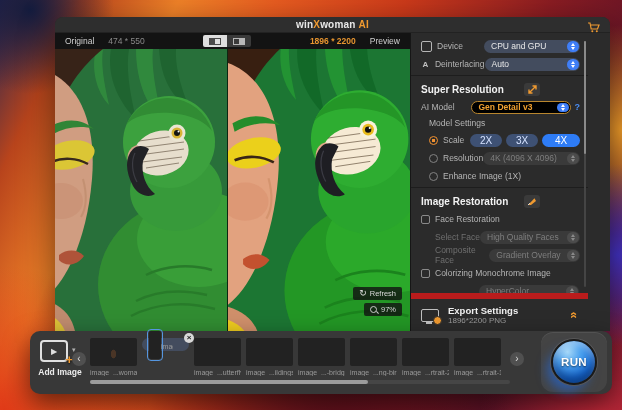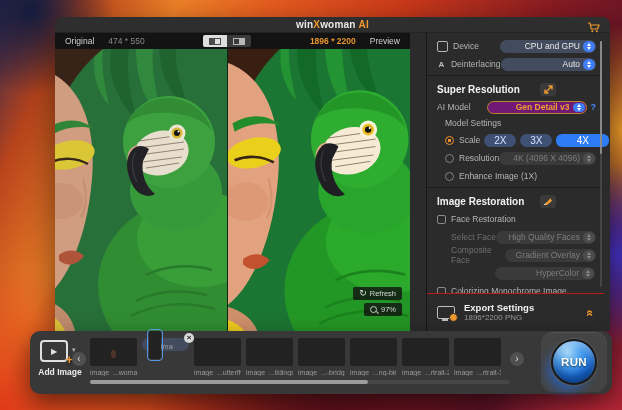--- a/index.html
+++ b/index.html
@@ -54,53 +54,53 @@
     display:flex;align-items:center;padding:0 6px;color:#d8d8d8;font-size:7.5px;}
   .chip.refresh{bottom:31px;}
   .chip.zoomlv{bottom:15px;}
   .chip .rg{font-size:9px;margin-right:3px;color:#e0e0e0;line-height:1;}
   .mag{width:5px;height:5px;border:1px solid #ccc;border-radius:50%;position:relative;margin-right:4px;}
   .mag::after{content:"";position:absolute;width:3px;height:1px;background:#ccc;
     transform:rotate(45deg);right:-3px;bottom:-1px;}
 
   
   .panel{position:relative;width:178px;background:#2b2b2b;border-left:1px solid #161616;
-    box-sizing:border-box;padding:6px 8px 0 10px;font-size:8.5px;color:#b5b5b5;margin-left:16px;}
+    box-sizing:border-box;padding:6px 8px 0 10px;font-size:8.5px;color:#b5b5b5;}
   .prow{display:flex;align-items:center;height:14px;margin-bottom:4px;}
   .ic-box{width:9px;height:9px;border:1px solid #b5b5b5;border-radius:2px;margin-right:5px;flex:none;}
   .a-ic{font-size:8px;color:#c0c0c0;font-weight:bold;width:9px;margin-right:5px;text-align:center;}
   .sel{height:13px;border-radius:7px;background:#434c5e;display:flex;align-items:center;
-    position:relative;padding:0 16px 0 7px;color:#e8e8e8;margin-left:auto;box-sizing:border-box;justify-content:flex-end;}
+    position:relative;padding:0 16px 0 7px;color:#e8e8e8;margin-left:auto;box-sizing:border-box;}
   .sel-cap{position:absolute;right:1px;top:1px;bottom:1px;width:12px;border-radius:6px;background:#3f7ef7;
     display:flex;flex-direction:column;align-items:center;justify-content:center;gap:1px;}
   .t-up{width:0;height:0;border-left:2.5px solid transparent;border-right:2.5px solid transparent;border-bottom:3px solid #fff;}
   .t-dn{width:0;height:0;border-left:2.5px solid transparent;border-right:2.5px solid transparent;border-top:3px solid #fff;}
   .sel.dis{background:#3a3a3a;color:#7e7e7e;}
   .sel.dis .sel-cap{background:#4c4c4c;}
   .sel.dis .t-up{border-bottom-color:#8a8a8a;}
   .sel.dis .t-dn{border-top-color:#8a8a8a;}
-  .sel.acc{background:#701a75;border:1px solid #b9862e;color:#f0a030;font-weight:bold;}
+  .sel.acc{background:#000000;border:1px solid #b9862e;color:#f0a030;font-weight:bold;}
   .hr{border:0;border-top:1px solid #1d1d1d;margin:2px -8px 5px -10px;}
   .phead{font-size:10px;font-weight:bold;color:#f2f2f2;display:flex;align-items:center;height:16px;margin:1px 0 3px;}
   .hicon{width:16px;height:13px;border-radius:3px;background:#3a3a3a;margin-left:auto;margin-right:40px;
     display:flex;align-items:center;justify-content:center;}
   .sublab{margin:2px 0 5px;padding-left:8px;}
   .radio{width:9px;height:9px;border-radius:50%;border:1px solid #828282;margin-right:5px;box-sizing:border-box;flex:none;}
   .radio.on{border:1px solid #f09030;background:radial-gradient(circle,#f09030 0 34%,#2b2b2b 40% 100%);box-shadow:0 0 0 0 #000;}
   .sbtn{width:32px;height:13px;border-radius:7px;background:#3e5174;color:#d5e2ff;font-size:10px;
     font-weight:normal;display:flex;align-items:center;justify-content:center;margin-left:4px;}
-  .sbtn.active{background:#2e7cf6;color:#fff;width:53px;border-radius:6px;}
+  .sbtn.active{background:#2e7cf6;color:#fff;width:38px;}
   .chk{width:9px;height:9px;border:1px solid #8a8a8a;border-radius:2px;margin-right:5px;box-sizing:border-box;flex:none;}
   .ind{margin-left:14px;color:#6f6f6f;}
   .help{color:#4a8ef5;font-weight:bold;font-size:9px;margin-left:4px;}
   .apply{height:18px;border:1px solid #3b6bd6;border-radius:3px;background:#30343a;color:#f0f0f0;
     font-size:9px;font-weight:bold;display:flex;align-items:center;justify-content:center;margin:7px 2px 0 2px;}
   .clip{width:7px;height:8px;border:1px solid #e8e8e8;border-radius:1px;margin-right:6px;position:relative;}
   .clip::before{content:"";position:absolute;top:-2px;left:1px;width:3px;height:2px;background:#e8e8e8;}
-  .export{position:absolute;left:0;right:0;bottom:0;height:38px;border-top:1px solid #b91c1c;
+  .export{position:absolute;left:0;right:0;bottom:0;height:38px;border-top:6px solid #b91c1c;
     display:flex;align-items:center;padding:0 10px;background:#2b2b2b;box-sizing:border-box;}
   .mon{width:16px;height:11px;border:1px solid #c0c0c0;border-radius:2px;position:relative;margin-right:9px;flex:none;}
   .mon::before{content:"";position:absolute;left:4px;bottom:-3px;width:6px;height:2px;background:#c0c0c0;}
   .mon::after{content:"";position:absolute;right:-4px;bottom:-4px;width:7px;height:7px;border-radius:50%;
     background:#f09a30;border:1px solid #2b2b2b;}
   .ex-title{font-size:9.5px;font-weight:bold;color:#f0f0f0;line-height:11px;}
   .ex-sub{font-size:8px;color:#9a9a9a;line-height:10px;}
   .collapse{margin-left:auto;color:#f09a30;font-weight:bold;font-size:12px;transform:rotate(90deg);}
   .vscroll{position:absolute;right:2px;top:8px;bottom:44px;width:2px;background:#454545;border-radius:1px;}
   .vscroll::after{content:"";position:absolute;top:0;left:0;width:2px;height:46%;background:#8a8a8a;border-radius:1px;}
@@ -373,32 +373,32 @@
         <div class="sel dis" style="width:100px;">
           <span>Gradient Overlay</span>
           <span class="sel-cap">
               <i class="t-up"></i>
               <i class="t-dn"></i>
             </span>
         </div>
       </div>
 
       <div class="prow">
+        <span class="chk"></span>
+        <span>Colorizing Monochrome Image</span>
+      </div>
+
+      <div class="prow">
         <div class="sel dis" style="width:100px;margin-left:58px;">
           <span>HyperColor</span>
           <span class="sel-cap">
               <i class="t-up"></i>
               <i class="t-dn"></i>
             </span>
         </div>
-      </div>
-
-      <div class="prow">
-        <span class="chk"></span>
-        <span>Colorizing Monochrome Image</span>
       </div>
 
       <div class="apply">
         <span class="clip"></span>
         <span>Apply to All</span>
       </div>
 
       <div class="export">
         <span class="mon"></span>
         <span>

